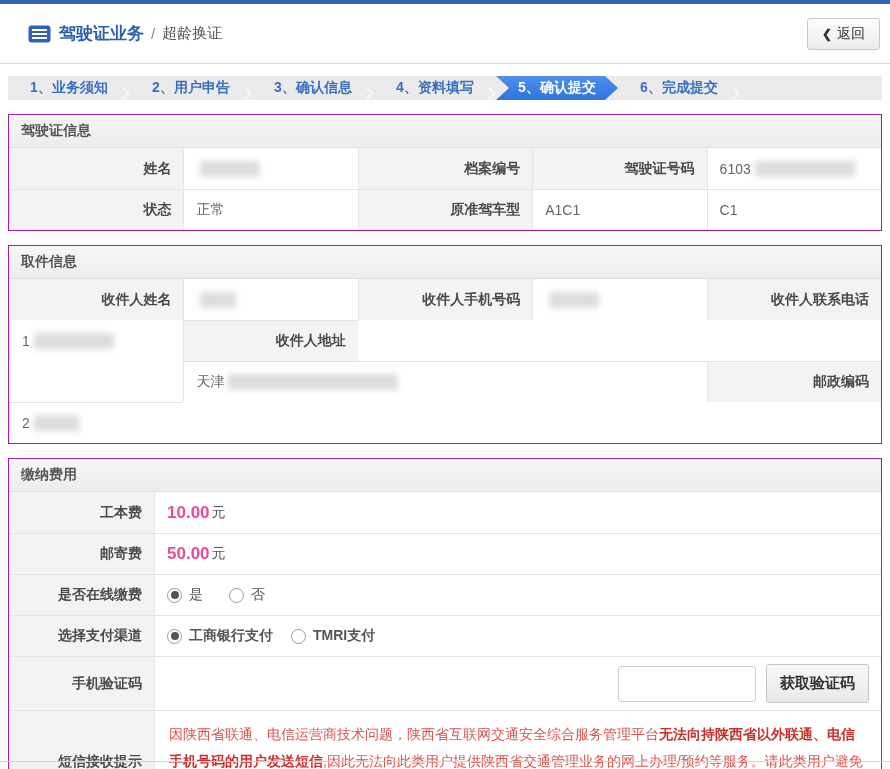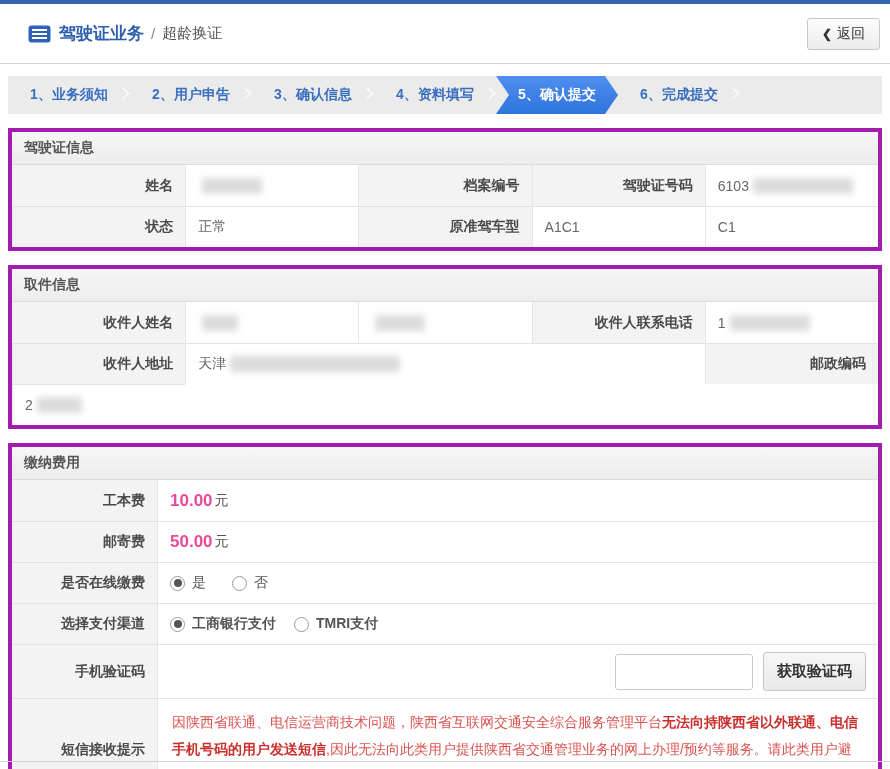--- a/index.html
+++ b/index.html
@@ -9,30 +9,30 @@
   .header { height:60px; display:flex; align-items:center; padding:0 10px 0 28px; border-bottom:1px solid #d5d5d5; background:#fff; }
   .hicon { margin-right:8px; display:inline-flex; }
   .htitle { color:#2d5fae; font-size:17px; font-weight:bold; }
   .hsep { color:#888; font-size:15px; margin:0 7px; font-weight:normal; }
   .hsub { color:#555; font-size:15px; }
   .hspacer { flex:1; }
   .back-btn { background:linear-gradient(#fdfdfd,#ececec); border:1px solid #c8c8c8; border-radius:3px;
               padding:6px 14px; font-size:14px; color:#333; cursor:pointer; display:flex; align-items:center; gap:5px; }
   .back-btn .chev { font-size:12px; font-weight:bold; color:#333; }
 
-  .steps { margin:12px 8px 0 8px; height:38px; background:#ebebeb; display:flex; position:relative; }
+  .steps { margin:12px 8px 0 8px; height:24px; background:#ebebeb; display:flex; position:relative; }
   .step { width:122px; display:flex; align-items:center; justify-content:center;
           color:#3a6fc0; font-weight:bold; font-size:14px; position:relative; cursor:pointer; }
   .step .sepchev { position:absolute; right:2px; top:13px; width:9px; height:9px;
           border-top:2px solid #f8f8f8; border-right:2px solid #f8f8f8; transform:rotate(45deg); }
   .step.active { background:linear-gradient(180deg,#4f8fee,#2e74dd); color:#fff;
           clip-path:polygon(0 0, calc(100% - 13px) 0, 100% 50%, calc(100% - 13px) 100%, 0 100%, 13px 50%); }
   .stepfill { flex:1; }
 
-  .section { margin:14px 8px 5px 8px; border:4px solid #a21caf; }
+  .section { margin:14px 8px 5px 8px; border:1px solid #a21caf; }
   .sec-header { background:linear-gradient(#f6f6f6,#ededed); border-bottom:1px solid #ddd;
                 padding:7px 12px; font-weight:bold; color:#555; font-size:14px; }
   .grid6 { display:grid; grid-template-columns:repeat(5,1fr); }
   .grid2 { display:grid; grid-template-columns:145px 1fr; }
   .cell { min-height:41px; display:flex; align-items:center; padding:6px 12px; border-top:1px solid #e3e3e3; }
   .cell:first-child, .row-start { border-top:none; }
   .lbl { background:#f3f3f3; justify-content:flex-end; text-align:right; color:#4a4a4a; font-weight:bold; }
   .val { background:#fff; border-left:1px solid #e6e6e6; color:#666; }
   .grid6 .lbl:not(:first-child) { border-left:1px solid #e6e6e6; }
   .grid6 > .cell { border-top:1px solid #e3e3e3; }
@@ -145,20 +145,21 @@
 </div>
 
 <div class="section">
   <div class="sec-header">取件信息</div>
   <div class="grid6">
     <div class="cell lbl r0">收件人姓名</div>
     <div class="cell val r0">
         <span></span>
         <span class="blob w36"></span>
       </div>
+    <div class="cell lbl r0">收件人手机号码</div>
     <div class="cell val r0">
         <span></span>
         <span class="blob w50"></span>
       </div>
     <div class="cell lbl r0">收件人联系电话</div>
     <div class="cell val r0">
         <span>1</span>
         <span class="blob w80"></span>
       </div>
 

